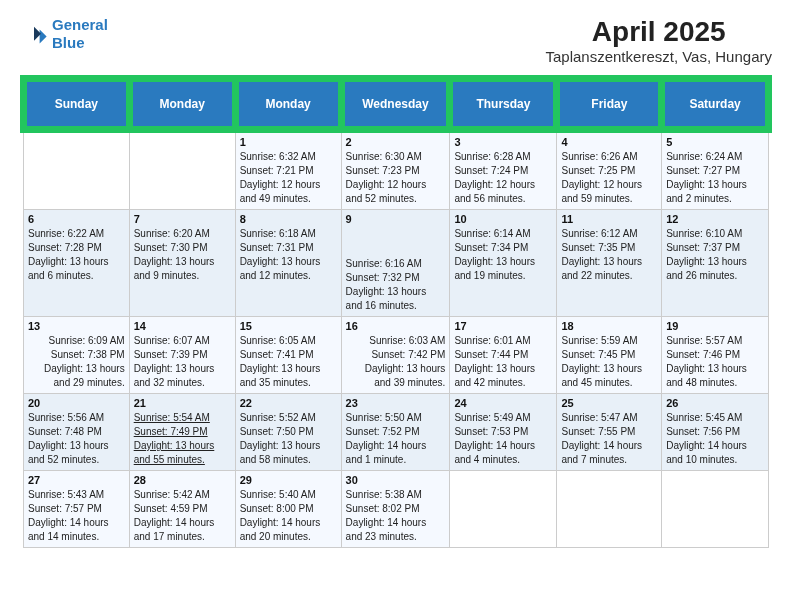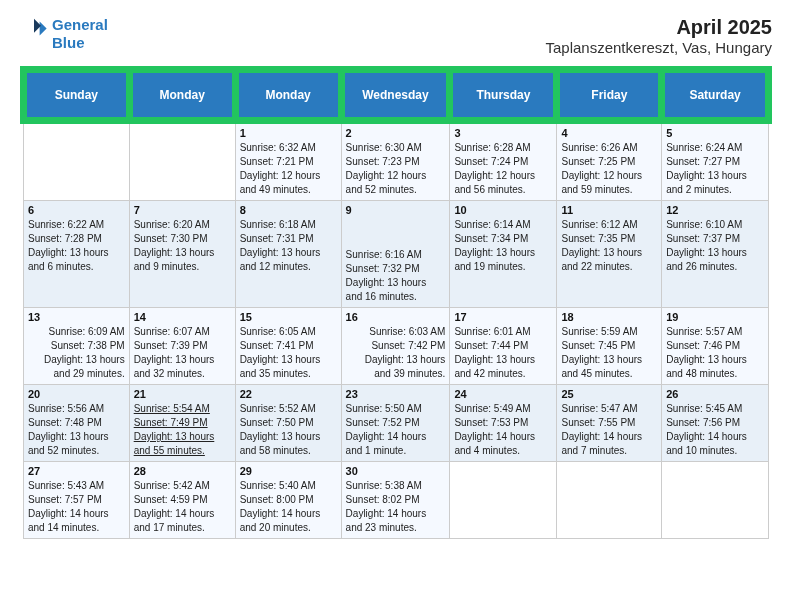--- a/index.html
+++ b/index.html
@@ -14,44 +14,45 @@
       padding: 16px 20px 16px 20px;
     }
     .header {
       display: flex;
       justify-content: space-between;
       align-items: flex-start;
       margin-bottom: 10px;
     }
     .logo {
       display: flex;
-      align-items: flex-start;
+      align-items: flex-end;
       gap: 0;
     }
     .logo-text {
       font-size: 15px;
       font-weight: bold;
       color: #1a3a5c;
       line-height: 1.2;
     }
     .logo-text span {
       color: #2a7abf;
     }
     .logo-icon {
       width: 28px;
       height: 28px;
       margin-right: 4px;
     }
     .title-block {
       text-align: right;
     }
     .title-block h1 {
-      font-size: 20px;
+      font-size: 28px;
       font-weight: bold;
       color: #222;
+      text-align: center;
     }
     .title-block h2 {
       font-size: 15px;
       font-weight: normal;
       color: #333;
     }
     table {
       width: 100%;
       border-collapse: collapse;
       font-size: 10.5px;

